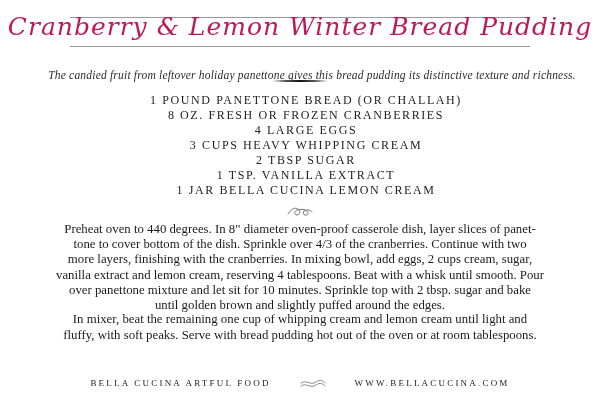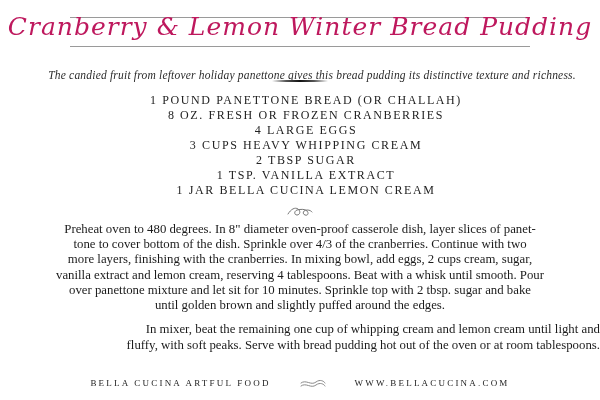--- a/index.html
+++ b/index.html
@@ -80,21 +80,21 @@
     width: 100%;
     text-align: center;
   }
   .para {
     position: absolute;
     left: 0;
     width: 100%;
     text-align: center;
   }
   .para1 { top: 222px; }
-  .para2 { top: 321px; text-align: right; }
+  .para2 { top: 311px; }
   .pline {
     line-height: 15.2px;
     font-size: 12.8px;
     color: #1b1b1b;
     white-space: nowrap;
   }
   .para2 .pline { line-height: 16.2px; }
   .footer {
     position: absolute;
     top: 374px;
@@ -136,21 +136,21 @@
     <div class="ing">1 JAR BELLA CUCINA LEMON CREAM</div>
   </div>
 
   <div class="ornament">
     <svg class="orn-svg" width="26" height="13" viewBox="0 0 26 13">
       <path d="M1 9 C4 4, 8 2, 11 4 C14 6, 13 10, 10 10 C7 10, 7 6, 10 5 C14 4, 18 4, 20 6 C22 8, 21 11, 18 10 C15 9, 16 5, 20 5 C23 5, 24 6, 25 7" fill="none" stroke="#777777" stroke-width="1" stroke-linecap="round"></path>
     </svg>
   </div>
 
   <div class="para para1">
-    <div class="pline">Preheat oven to 480 degrees. In 8" diameter oven-proof casserole dish, layer slices of panet-</div>
+    <div class="pline">Preheat oven to 440 degrees. In 8" diameter oven-proof casserole dish, layer slices of panet-</div>
     <div class="pline">tone to cover bottom of the dish. Sprinkle over 4/3 of the cranberries. Continue with two</div>
     <div class="pline">more layers, finishing with the cranberries. In mixing bowl, add eggs, 2 cups cream, sugar,</div>
     <div class="pline">vanilla extract and lemon cream, reserving 4 tablespoons. Beat with a whisk until smooth. Pour</div>
     <div class="pline">over panettone mixture and let sit for 10 minutes. Sprinkle top with 2 tbsp. sugar and bake</div>
     <div class="pline">until golden brown and slightly puffed around the edges.</div>
   </div>
 
   <div class="para para2">
     <div class="pline">In mixer, beat the remaining one cup of whipping cream and lemon cream until light and</div>
     <div class="pline">fluffy, with soft peaks. Serve with bread pudding hot out of the oven or at room tablespoons.</div>

